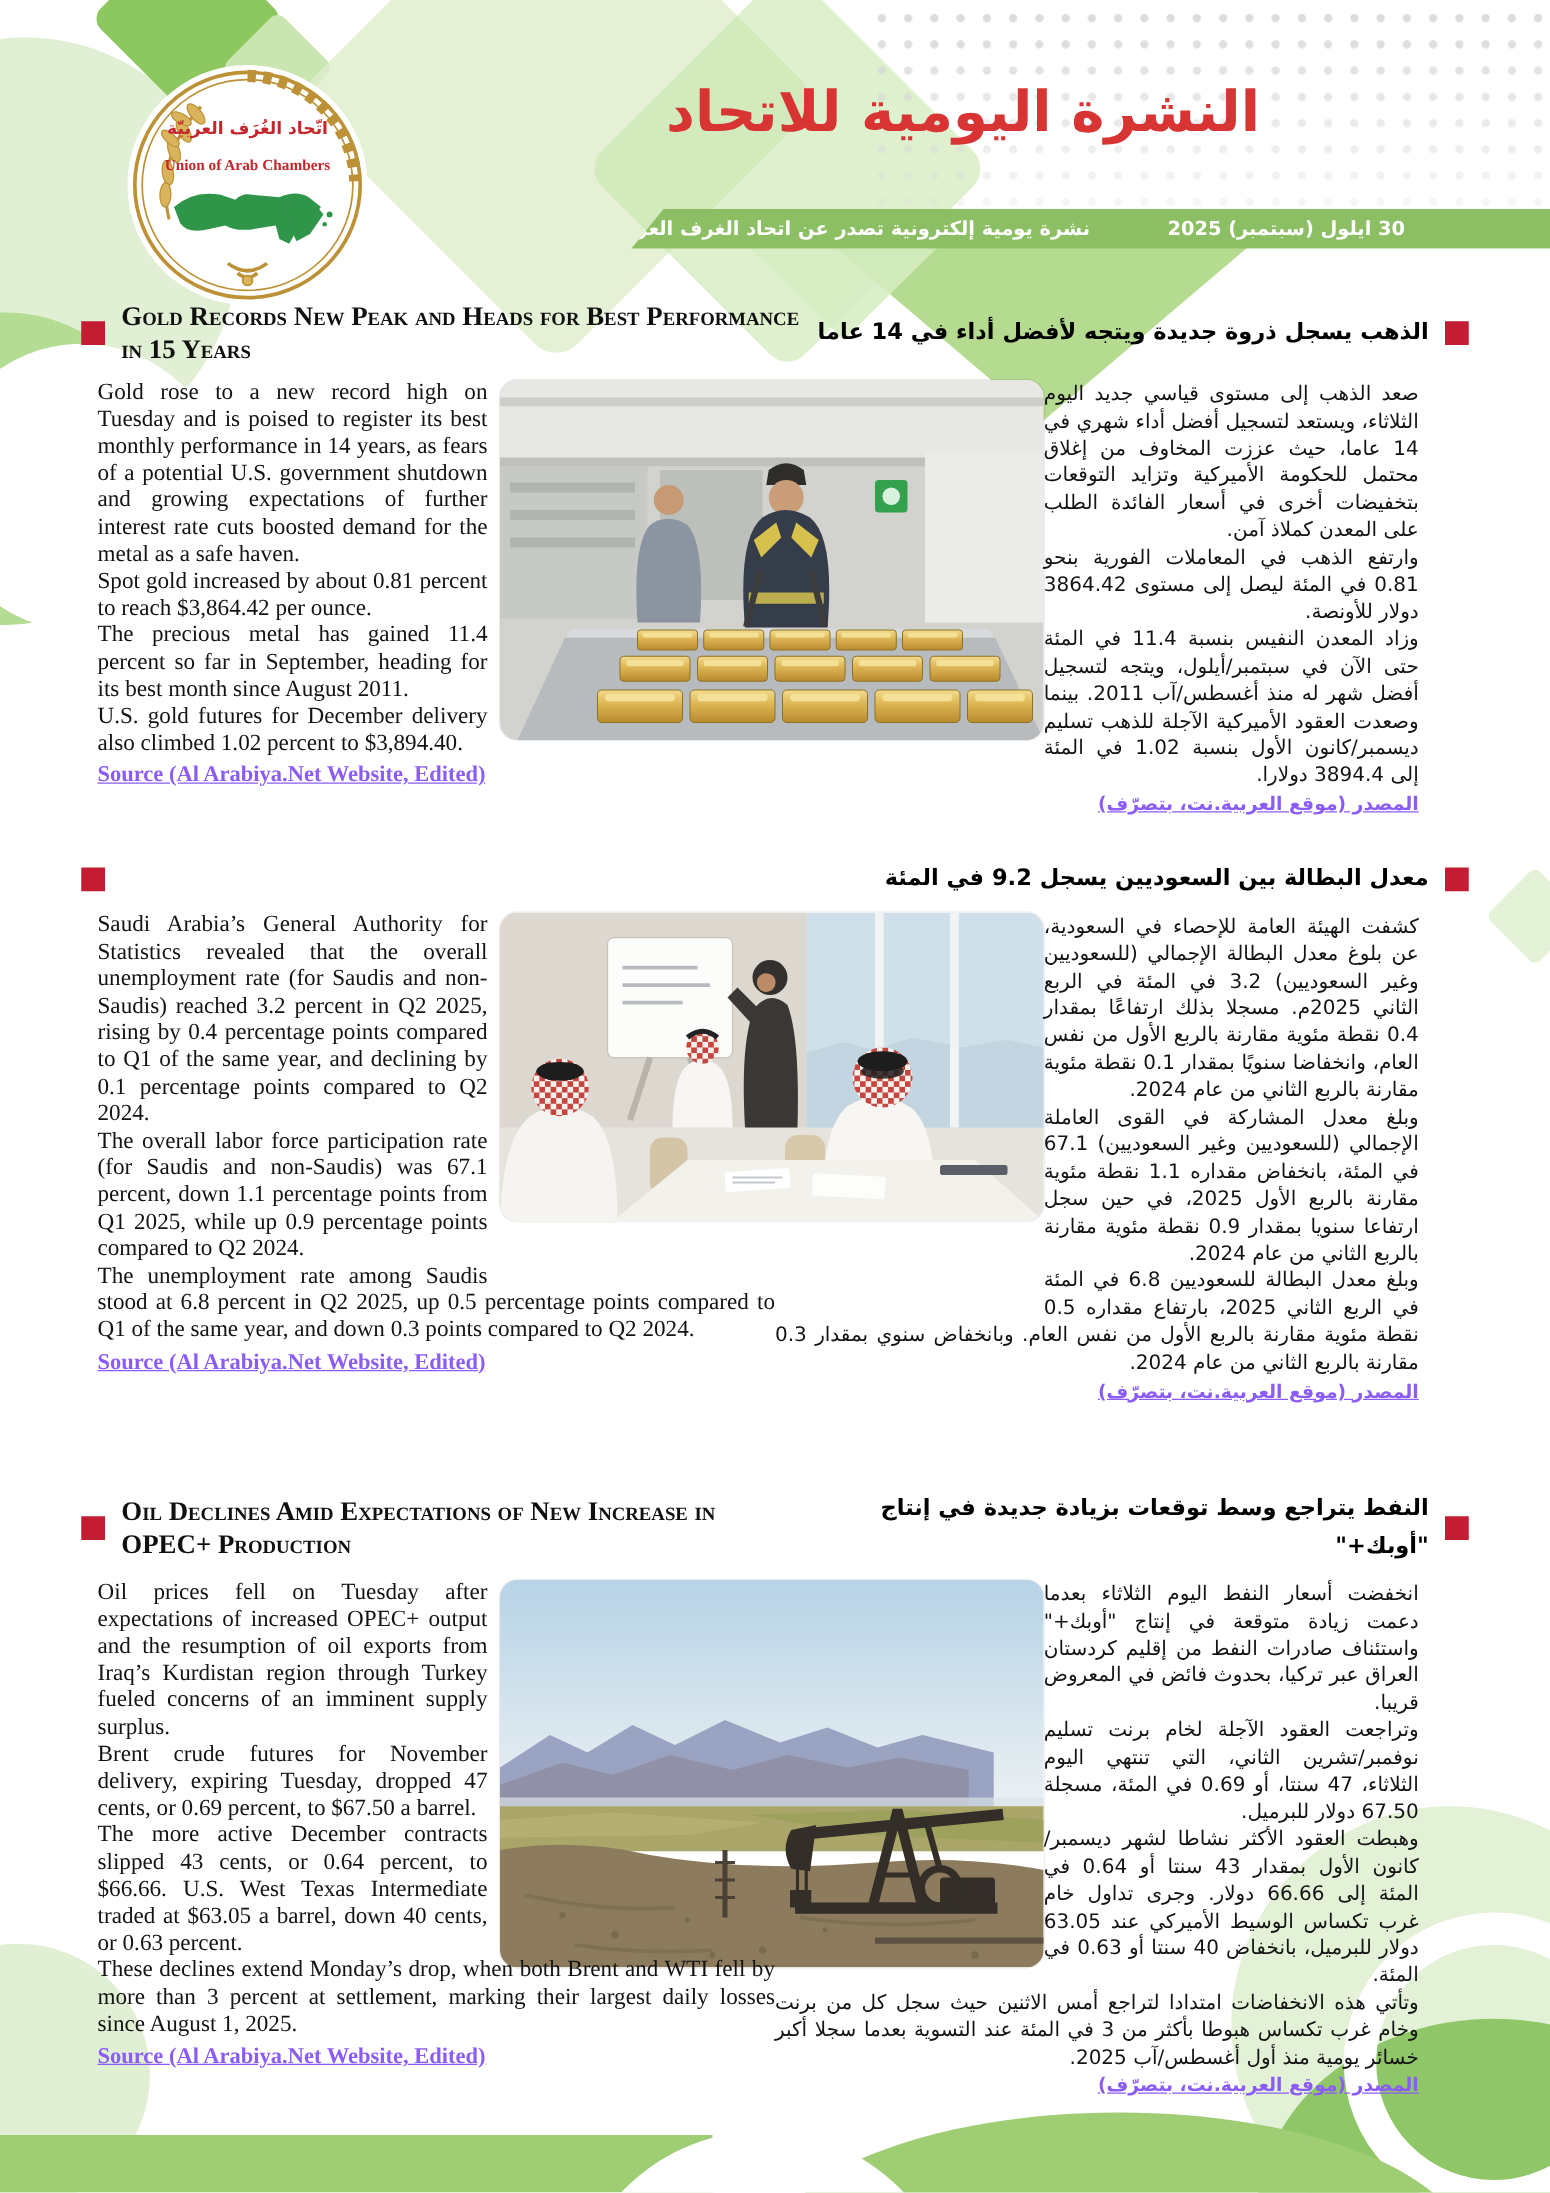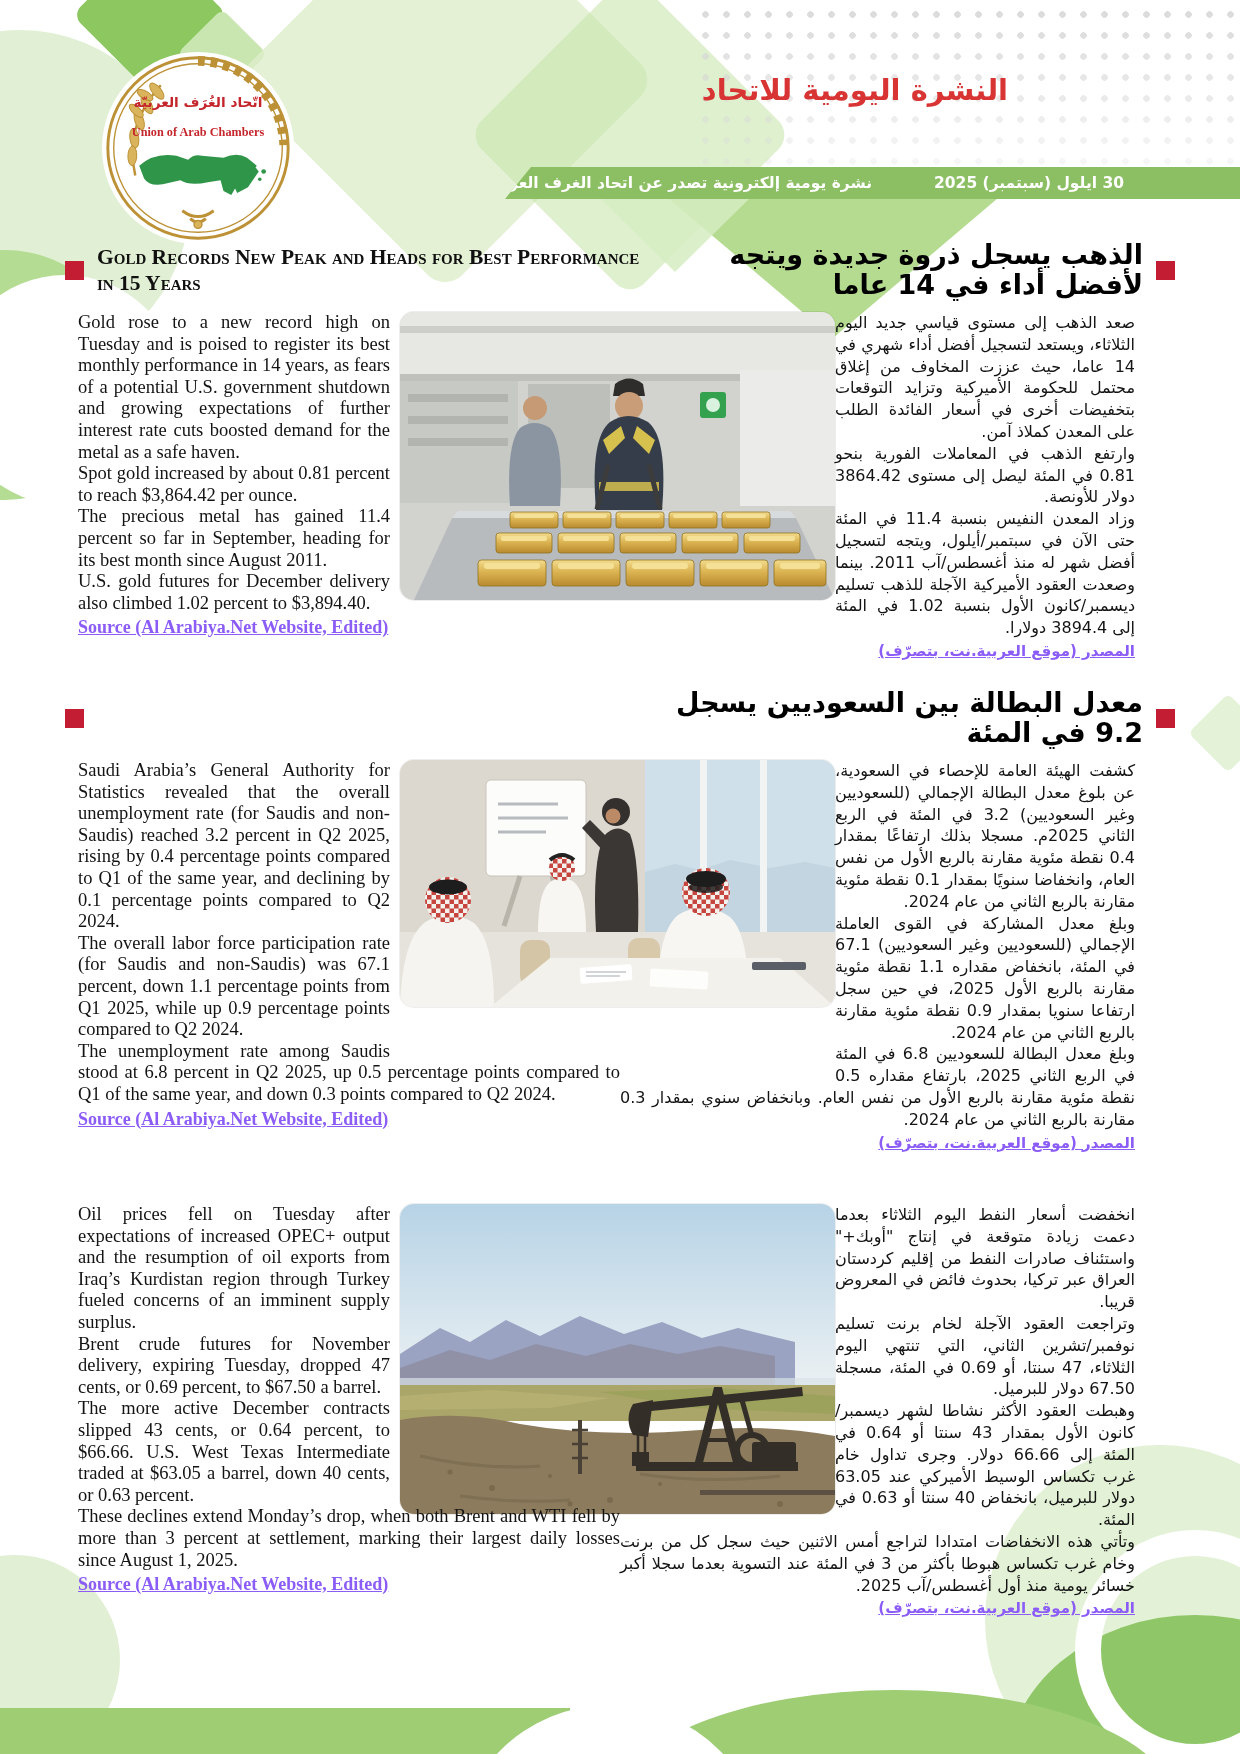--- a/index.html
+++ b/index.html
@@ -16,37 +16,37 @@
     background-image:radial-gradient(circle,#d6d6d6 3px,rgba(0,0,0,0) 3.6px);
     background-size:21px 21px;opacity:.85;
     -webkit-mask-image:linear-gradient(180deg,#000 8%,rgba(0,0,0,.18) 96%);
             mask-image:linear-gradient(180deg,#000 8%,rgba(0,0,0,.18) 96%);
   }
   
   .content{position:absolute;inset:0;z-index:1}
   
   .hdr-logo{position:absolute;left:100px;top:50px;width:196px;height:196px}
   .hdr-titles{position:absolute;left:418px;top:62px;width:590px;text-align:right}
-  .title-ar{font-family:"DejaVu Sans",sans-serif;font-weight:700;font-size:29px;line-height:56px;color:#D93434;direction:rtl}
+  .title-ar{font-family:"DejaVu Sans",sans-serif;font-weight:700;font-size:45px;line-height:56px;color:#D93434;direction:rtl}
   .title-en{font-family:"Liberation Sans",sans-serif;font-weight:700;font-size:40px;line-height:48px;letter-spacing:.5px;color:#121212;margin-top:2px}
   .hdr-bar{
     position:absolute;left:505px;right:0;top:167px;height:32px;background:#8CBF63;z-index:2;
     clip-path:polygon(26px 0,100% 0,100% 100%,0 100%);
     display:flex;direction:rtl;align-items:center;gap:62px;padding:0 116px 0 30px;
     font-family:"DejaVu Sans",sans-serif;font-weight:700;font-size:15.5px;color:#fff;white-space:nowrap;
   }
   
   .article{position:absolute;left:65px;width:1110px}
   #art1{top:240px} #art2{top:688px} #art3{top:1192px}
   .headrow{display:flex;justify-content:space-between;align-items:center}
   .head-en{display:flex;gap:13px;align-items:center;width:578px;flex:none}
   .head-ar{display:flex;direction:rtl;gap:13px;align-items:center;text-align:right}
   .sq{width:19px;height:19px;background:#C21D33;flex:none}
   .head-en h2{margin:0;font-family:"Liberation Serif",serif;font-variant:small-caps;font-weight:700;font-size:21.5px;line-height:26px;color:#101010}
-  .head-ar h2{margin:0;font-family:"DejaVu Sans",sans-serif;font-weight:700;font-size:27px;line-height:30px;color:#000}
+  .head-ar h2{margin:0;font-family:"DejaVu Sans",sans-serif;font-weight:700;font-size:18px;line-height:30px;color:#000}
   .art-body{margin:12px 0 0 13px;width:1057px;display:flex;position:relative}
   .photo{position:absolute;left:322px;top:0;width:435px;border-radius:14px;overflow:hidden;box-shadow:0 0 0 1px rgba(0,0,0,.07);z-index:2;font-size:0}
   .flow{position:relative;z-index:3}
   .flow-en{width:542px}
   .flow-ar{width:515px;direction:rtl}
   .sp-en{float:right;width:230px}
   .sp-ar{float:left;width:215px}
   #art1 .sp-en{height:345px} #art1 .sp-ar{height:345px} #art1 .photo{height:288px}
   #art2 .sp-en{height:285px} #art2 .sp-ar{height:310px} #art2 .photo{height:247px}
   #art3 .sp-en{height:272px} #art3 .sp-ar{height:300px} #art3 .photo{height:310px}
@@ -286,20 +286,30 @@
         <div class="sp-ar"></div>
         <div class="body-ar">كشفت الهيئة العامة للإحصاء في السعودية، عن بلوغ معدل البطالة الإجمالي (للسعوديين وغير السعوديين) 3.2 في المئة في الربع الثاني 2025م. مسجلا بذلك ارتفاعًا بمقدار 0.4 نقطة مئوية مقارنة بالربع الأول من نفس العام، وانخفاضا سنويًا بمقدار 0.1 نقطة مئوية مقارنة بالربع الثاني من عام 2024.
 وبلغ معدل المشاركة في القوى العاملة الإجمالي (للسعوديين وغير السعوديين) 67.1 في المئة، بانخفاض مقداره 1.1 نقطة مئوية مقارنة بالربع الأول 2025، في حين سجل ارتفاعا سنويا بمقدار 0.9 نقطة مئوية مقارنة بالربع الثاني من عام 2024.
 وبلغ معدل البطالة للسعوديين 6.8 في المئة في الربع الثاني 2025، بارتفاع مقداره 0.5 نقطة مئوية مقارنة بالربع الأول من نفس العام. وبانخفاض سنوي بمقدار 0.3 مقارنة بالربع الثاني من عام 2024.</div>
         <a class="src src-ar">المصدر (موقع العربية.نت، بتصرّف)</a>
       </div>
     </div>
   </section>
 
   <section class="article" id="art3">
+    <div class="headrow">
+      <div class="head-en">
+        <span class="sq"></span>
+        <h2>Oil Declines Amid Expectations of New Increase in OPEC+ Production</h2>
+      </div>
+      <div class="head-ar">
+        <span class="sq"></span>
+        <h2>النفط يتراجع وسط توقعات بزيادة جديدة في إنتاج "أوبك+‏"</h2>
+      </div>
+    </div>
     <div class="art-body">
       <div class="photo">
         <svg viewBox="0 0 435 310" width="435" height="310" preserveAspectRatio="none">
           <defs>
             <linearGradient id="sky3" x1="0" y1="0" x2="0" y2="1">
               <stop offset="0" stop-color="#b7d3e6"></stop>
                 <stop offset="1" stop-color="#ecf1f3"></stop>
             </linearGradient>
           </defs>
           <rect width="435" height="185" fill="url(#sky3)"></rect>

